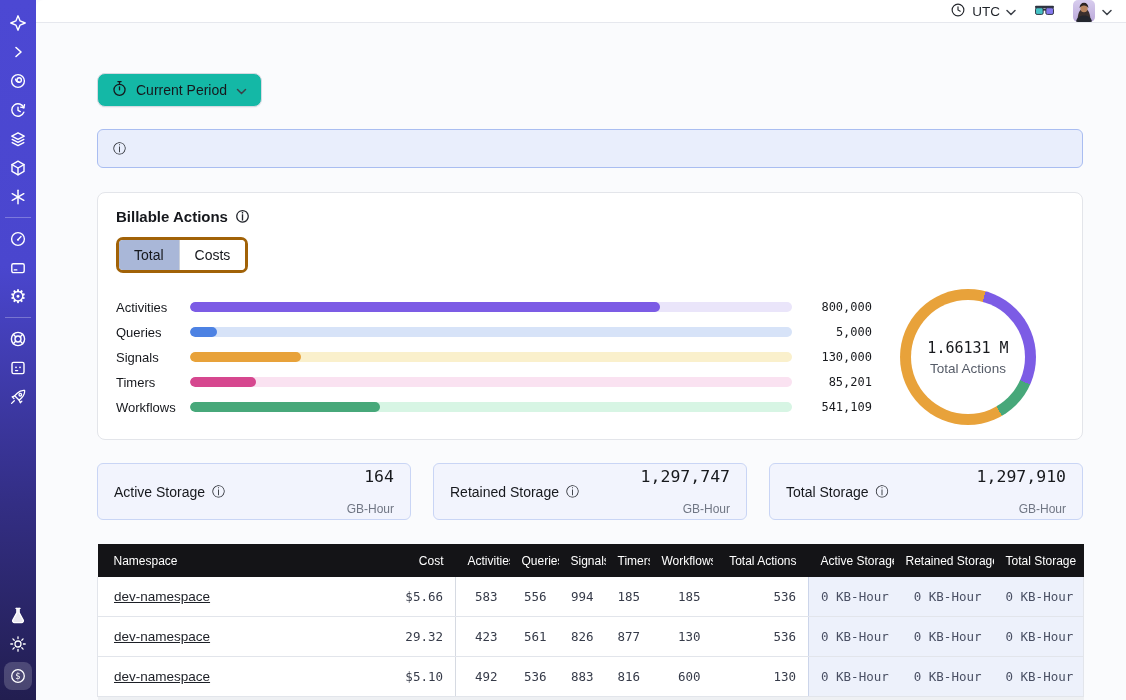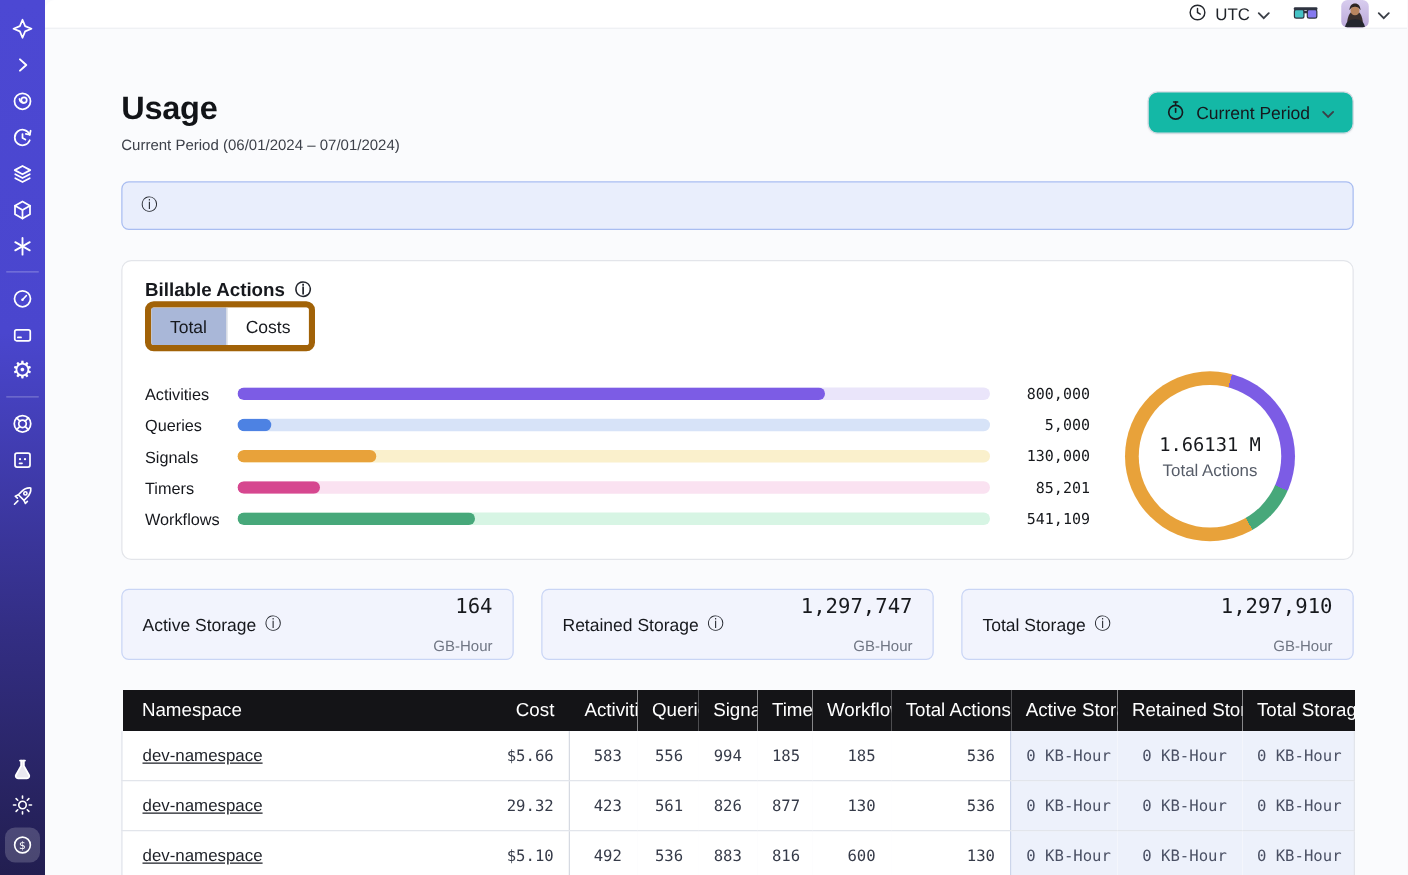--- a/index.html
+++ b/index.html
@@ -56,21 +56,21 @@
     margin-top:22px; background:#e9eefc; border:1px solid #a9bdf1; border-radius:6px;
     padding:12px 15px; font-size:13.5px; color:#1c1f26; display:flex; align-items:center; gap:8px;
   }
   .info-i { font-size:13px; line-height:1; color:#23262d; font-family:"DejaVu Sans", sans-serif; }
 
   .card {
     margin-top:24px; background:#fff; border:1px solid #e3e5ea; border-radius:8px;
     padding:15px 18px 14px 18px;
   }
   .card-title { font-size:15px; font-weight:700; color:#16181d; display:flex; align-items:center; gap:8px; }
-  .tabs { display:inline-flex; border:5px solid #a16207; border-radius:7px; overflow:hidden; }
+  .tabs { display:inline-flex; border:3px solid #a16207; border-radius:7px; overflow:hidden; margin-top:12px; }
   .tab { padding:7px 15px; font-family:inherit; font-size:14px; background:#fff; border:none; color:#16181d; cursor:pointer; }
   .tab + .tab { border-left:1px solid #ccd1db; }
   .tab.active { background:#a9b7d8; }
 
   .chart-row { display:flex; align-items:center; margin-top:16px; }
   .bars { flex:1; min-width:0; }
   .bar-row { display:flex; align-items:center; height:25px; }
   .bar-label { width:74px; flex:0 0 74px; font-size:13px; color:#16181d; }
   .bar-track { flex:1; height:10px; border-radius:5px; position:relative; overflow:hidden; }
   .bar-fill { position:absolute; left:0; top:0; bottom:0; border-radius:5px; }
@@ -86,21 +86,21 @@
     flex:1; display:flex; justify-content:space-between; align-items:center;
     background:#f2f4fd; border:1px solid #c9d5f5; border-radius:6px; padding:8px 16px; height:57px;
   }
   .st-label { font-size:14px; color:#16181d; display:flex; align-items:center; gap:7px; }
   .st-right { text-align:right; }
   .st-value { font-family:"DejaVu Sans Mono", monospace; font-size:16.5px; color:#17191d; }
   .st-unit { font-size:12px; color:#707684; margin-top:16px; }
 
   table.ns-table { width:100%; border-collapse:collapse; margin-top:24px; table-layout:fixed; }
   .ns-table th {
-    background:#141417; color:#fff; font-size:15px; font-weight:500; height:33px;
+    background:#141417; color:#fff; font-size:12px; font-weight:500; height:33px;
     padding:0 12px; text-align:right; white-space:nowrap; overflow:hidden;
   }
   .ns-table th.col-ns { text-align:left; padding-left:16px; }
   .ns-table td {
     font-family:"DejaVu Sans Mono", monospace; font-size:12.5px; height:27px; padding:12px 12px;
     text-align:right; border-bottom:1px solid #e2e5eb; background:#fff; color:#363b49; white-space:nowrap; overflow:hidden;
   }
   .ns-table td.col-ns { text-align:left; padding-left:16px; border-left:1px solid #e2e5eb; }
   .ns-table td:last-child { border-right:1px solid #e2e5eb; }
   .ns-link { font-family:"Liberation Sans", sans-serif; font-size:13.5px; color:#1c1f26; text-decoration:underline; cursor:pointer; }
@@ -266,24 +266,20 @@
         </span>
         <span><svg width="10" height="7" viewBox="0 0 10 7" fill="none" stroke="#3c4048" stroke-width="1.5" stroke-linecap="round">
               <polyline points="1,1.5 5,5.5 9,1.5"></polyline>
             </svg></span>
       </button>
     </header>
 
     <main class="content">
 
       <div class="page-head">
-        <div>
-          <h1 class="title">Usage</h1>
-          <div class="subtitle">Current Period (06/01/2024 – 07/01/2024)</div>
-        </div>
         <button class="period-btn">
           <span><svg width="15" height="17" viewBox="0 0 16 18" fill="none" stroke="#16181d" stroke-width="1.4" stroke-linecap="round">
                 <circle cx="8" cy="10.4" r="5.9"></circle>
                 <line x1="8" y1="10.4" x2="8" y2="7.2"></line>
                 <line x1="6.3" y1="1.6" x2="9.7" y2="1.6"></line>
                 <line x1="8" y1="1.6" x2="8" y2="4"></line>
               </svg></span>
           <span>Current Period</span>
           <span><svg width="11" height="7" viewBox="0 0 10 7" fill="none" stroke="#3c4048" stroke-width="1.5" stroke-linecap="round">
                 <polyline points="1,1.5 5,5.5 9,1.5"></polyline>

